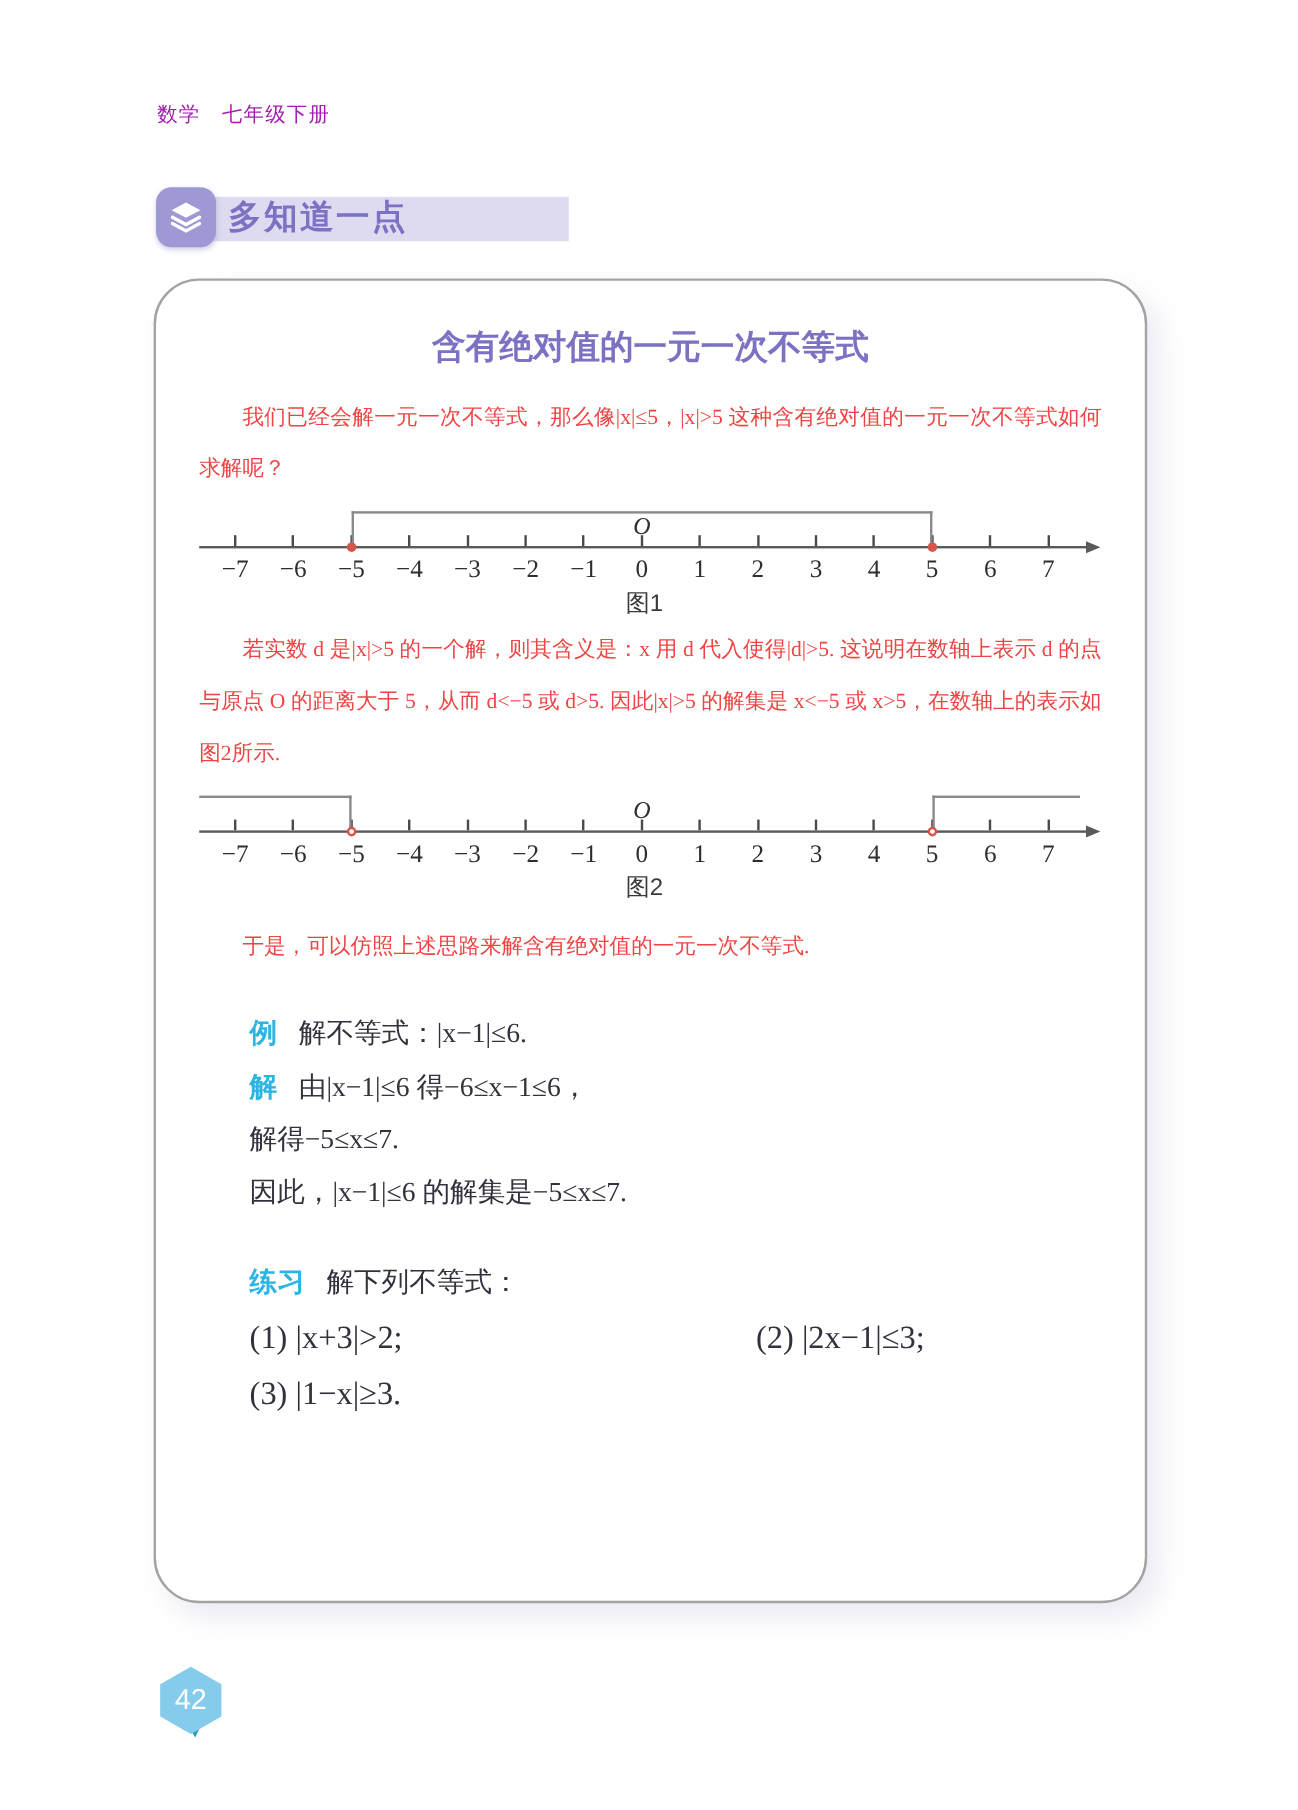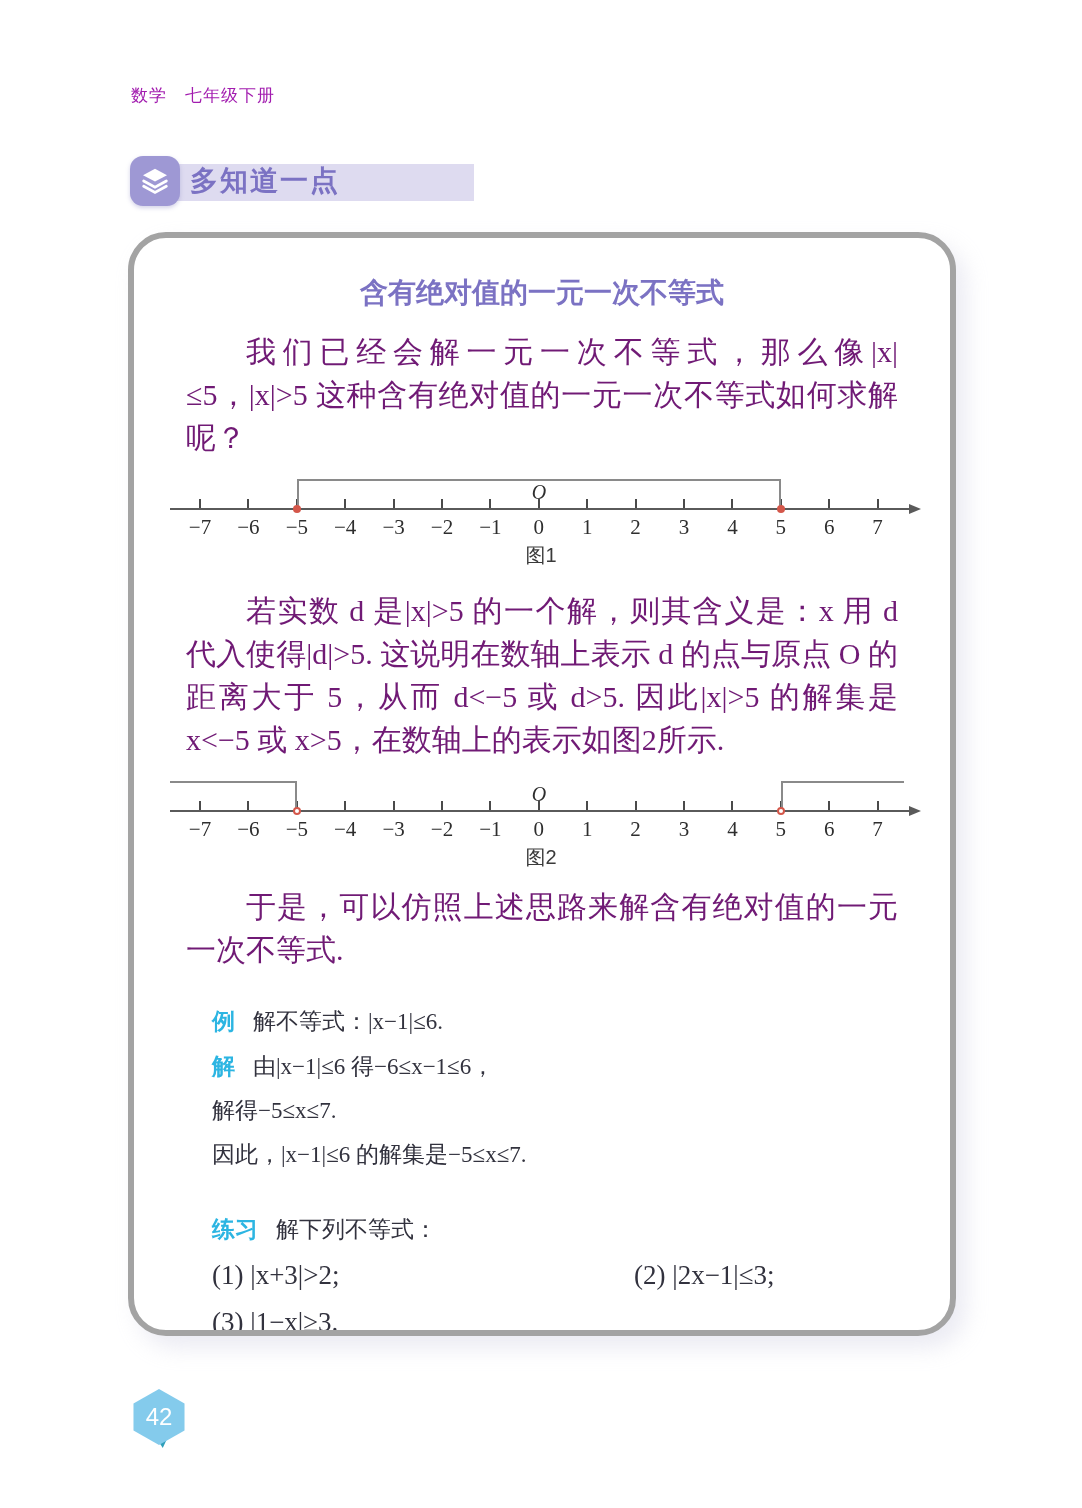--- a/index.html
+++ b/index.html
@@ -11,25 +11,25 @@
   .header .vol{margin-left:18px;}
   
   .badge{position:absolute;left:130px;top:156px;display:flex;align-items:center;}
   .badge-hl{position:absolute;left:26px;top:8px;width:318px;height:37px;background:#dedbf0;z-index:0;}
   .badge-icon{position:relative;z-index:1;width:50px;height:50px;border-radius:13px;background:#9e98d4;
               display:flex;align-items:center;justify-content:center;box-shadow:0 2px 4px rgba(130,125,190,.35);}
   .badge-label{position:relative;z-index:1;margin-left:10px;font-family:"Liberation Sans","DejaVu Sans",sans-serif;
                font-size:28px;font-weight:bold;color:#7b72c3;letter-spacing:2px;}
   
   .card{position:absolute;left:128px;top:232px;width:828px;height:1104px;box-sizing:border-box;
-        background:#fff;border:6px solid #a3a3a3;border-radius:38px;
+        background:#fff;border:2px solid #a3a3a3;border-radius:38px;
         box-shadow:10px 12px 22px rgba(190,190,215,.30);padding:30px 36px;overflow:hidden;}
   .card-title{text-align:center;font-family:"Liberation Sans","DejaVu Sans",sans-serif;
               font-size:28px;font-weight:bold;color:#7b72c3;margin:6px 0 18px;}
-  .para{font-size:30px;line-height:43px;color:#701a75;text-align:justify;text-indent:2em;margin:16px;}
+  .para{font-size:18px;line-height:43px;color:#ef4444;text-align:justify;text-indent:2em;margin:0;}
   
   .numberline{position:relative;height:98px;margin:10px 0 0;}
   .nl-axis{position:absolute;height:2px;background:#5a5a5a;}
   .nl-arrow{position:absolute;width:0;height:0;border-left:12px solid #5a5a5a;
             border-top:5px solid transparent;border-bottom:5px solid transparent;}
   .nl-tick{position:absolute;width:2px;height:9px;background:#4a4a4a;}
   .nl-label{position:absolute;width:34px;text-align:center;font-size:21px;color:#2e2e2e;}
   .nl-origin{position:absolute;font-style:italic;font-size:20px;color:#2e2e2e;}
   .nl-seg{position:absolute;border:2px solid #8a8a8a;border-bottom:none;box-sizing:border-box;}
   .nl-rayL{position:absolute;border-top:2px solid #8a8a8a;border-right:2px solid #8a8a8a;box-sizing:border-box;}

